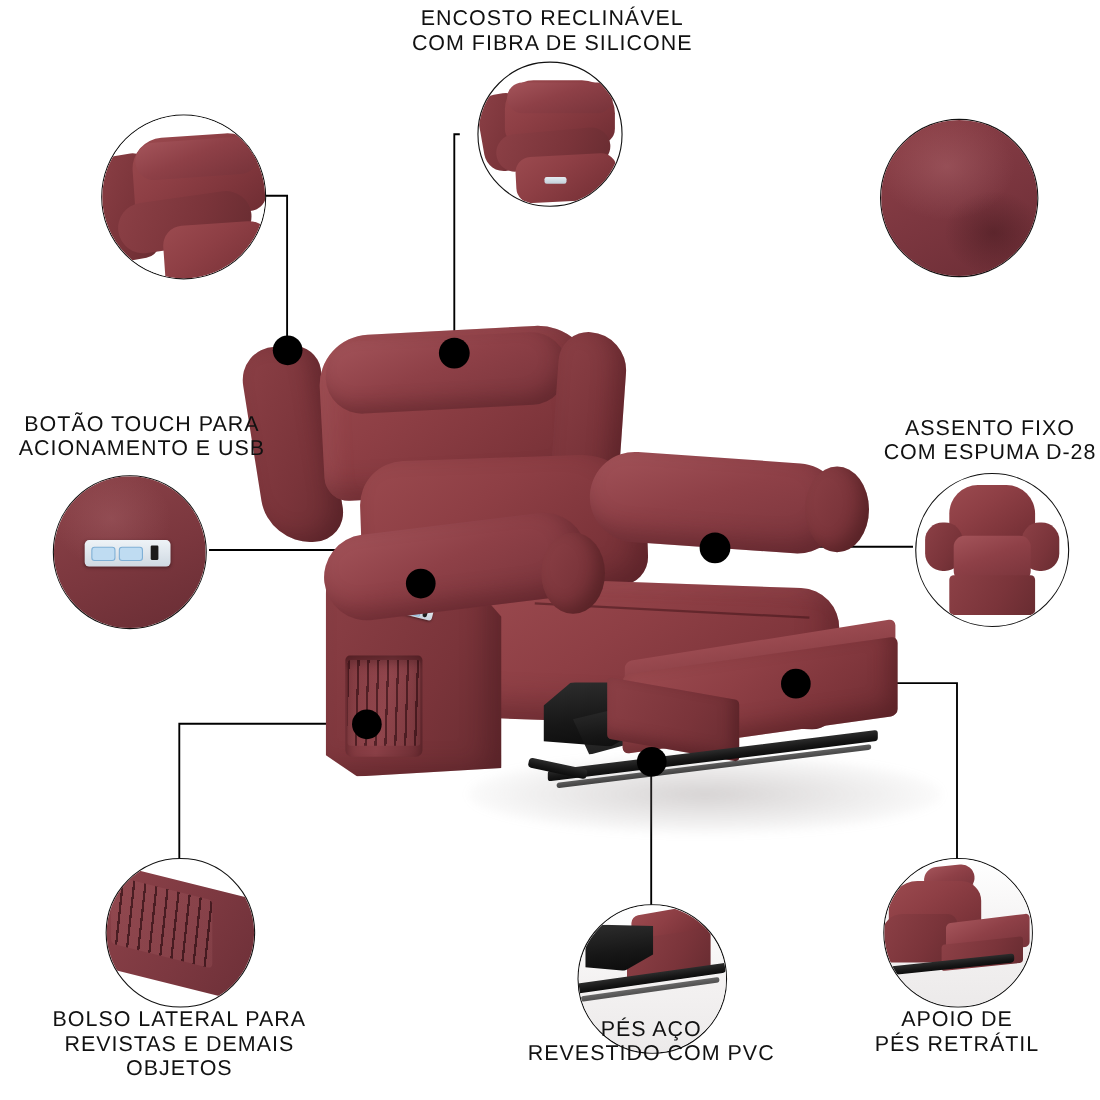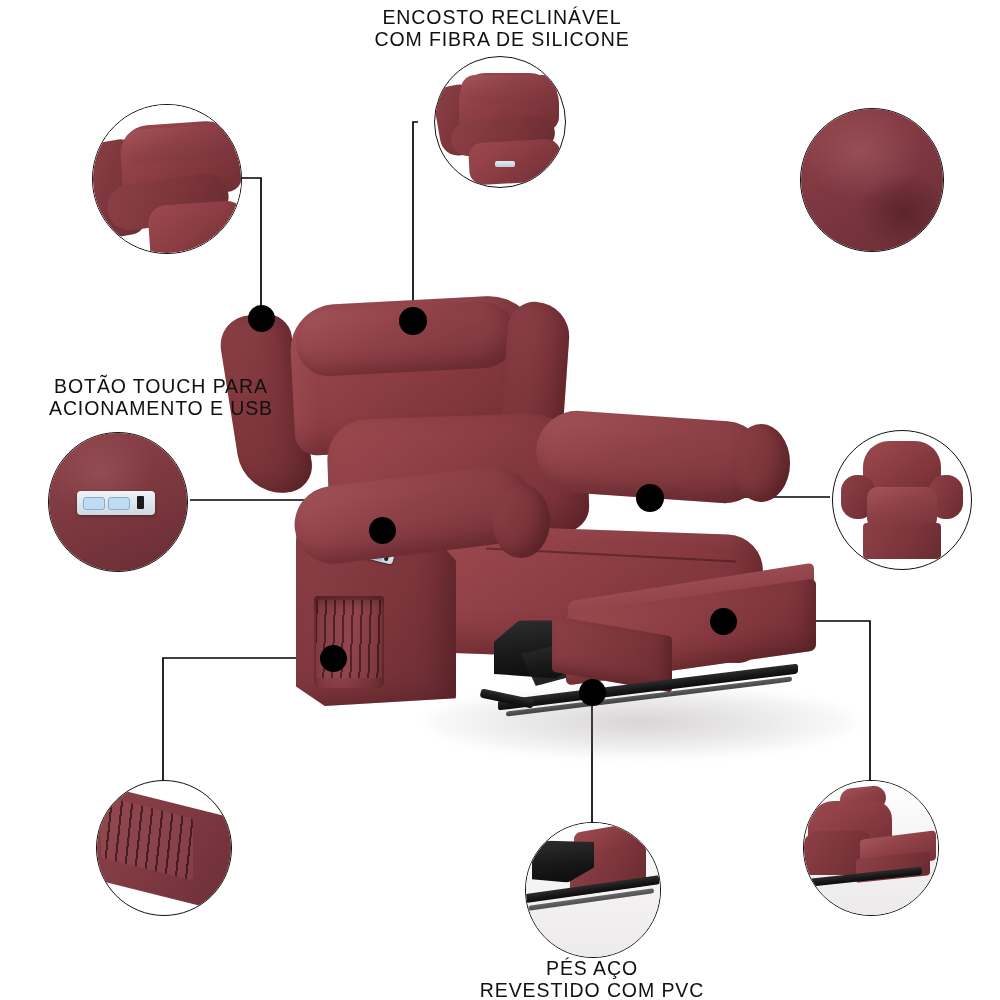--- a/index.html
+++ b/index.html
@@ -206,77 +206,83 @@
       <div class="ip uph" style="left:34px;top:84px;width:92px;height:42px;border-radius:14px;transform:rotate(-3deg);"></div>
       <div class="ip" style="left:60px;top:104px;width:20px;height:6px;border-radius:2px;background:linear-gradient(180deg,#e4ecf2,#c3cfd9);"></div>
     </div>
   </div>
   <div class="dot" style="left:399px;top:307px;width:28px;height:28px;"></div>
 
   <div class="inset" style="left:800px;top:108px;width:142px;height:142px;">
     <div class="swatch"></div>
   </div>
 
-  <div class="label" style="left:0px;top:375px;width:258px;padding-left:32px;">BOTÃO TOUCH PARA
+  <div class="label" style="left:0px;top:375px;width:258px;">BOTÃO TOUCH PARA
 ACIONAMENTO E USB</div>
   <div class="inset" style="left:48px;top:432px;width:138px;height:138px;">
     <div class="art" style="background:
         radial-gradient(ellipse 60% 50% at 38% 28%,rgba(186,118,124,.28),rgba(0,0,0,0) 65%),
         linear-gradient(155deg,#8c4349 0%,#7b373e 55%,#682d34 100%);">
       <div class="ip" style="left:28px;top:58px;width:78px;height:24px;border-radius:4px;
            background:linear-gradient(180deg,#eef3f7 0%,#cfd9e2 100%);box-shadow:0 1px 3px rgba(0,0,0,.35);">
         <span style="position:absolute;left:6px;top:6px;width:20px;height:11px;border-radius:3px;background:#bfdcf2;border:1.5px solid #7fb0d6;display:block;"></span>
         <span style="position:absolute;left:31px;top:6px;width:20px;height:11px;border-radius:3px;background:#bfdcf2;border:1.5px solid #7fb0d6;display:block;"></span>
         <span style="position:absolute;left:60px;top:5px;width:7px;height:13px;border-radius:1px;background:#1b1b1b;display:block;"></span>
       </div>
     </div>
   </div>
   <div class="dot" style="left:369px;top:517px;width:27px;height:27px;"></div>
 
+  <div class="label" style="left:800px;top:378px;width:200px;">ASSENTO FIXO
+COM ESPUMA D-28</div>
   <div class="inset" style="left:832px;top:430px;width:138px;height:138px;">
     <div class="art">
       <div class="ip uph" style="left:30px;top:10px;width:78px;height:52px;border-radius:26px 26px 8px 8px;"></div>
       <div class="ip uph3" style="left:8px;top:44px;width:34px;height:44px;border-radius:16px;"></div>
       <div class="ip uph3" style="left:96px;top:44px;width:34px;height:44px;border-radius:16px;"></div>
       <div class="ip uph2" style="left:34px;top:56px;width:70px;height:42px;border-radius:10px;"></div>
       <div class="ip uph3" style="left:30px;top:92px;width:78px;height:36px;border-radius:4px;"></div>
     </div>
   </div>
   <div class="dot" style="left:636px;top:484px;width:28px;height:28px;"></div>
 
   <div class="inset" style="left:96px;top:780px;width:134px;height:134px;">
     <div class="art">
       <div class="ip" style="left:-6px;top:20px;width:148px;height:96px;transform:skewY(14deg);
            background:linear-gradient(120deg,#8d434a 0%,#7c3840 55%,#6a2e36 100%);border-radius:6px;"></div>
       <div class="ip" style="left:4px;top:26px;width:92px;height:62px;transform:skewY(14deg);
            background:repeating-linear-gradient(96deg,rgba(38,10,14,.62) 0 2px,rgba(172,98,104,.22) 2px 10px);
            border-radius:4px;"></div>
     </div>
   </div>
+  <div class="label" style="left:12px;top:916px;width:302px;">BOLSO LATERAL PARA
+REVISTAS E DEMAIS OBJETOS</div>
   <div class="dot" style="left:320px;top:645px;width:27px;height:27px;"></div>
 
   <div class="inset" style="left:525px;top:822px;width:134px;height:134px;">
     <div class="art floor">
       <div class="ip uph" style="left:48px;top:4px;width:70px;height:30px;border-radius:6px;transform:skewY(-10deg);"></div>
       <div class="ip uph3" style="left:44px;top:26px;width:76px;height:42px;border-radius:4px;transform:skewY(-8deg);"></div>
       <div class="ip steel" style="left:6px;top:16px;width:62px;height:44px;transform:skewY(-6deg);
            clip-path:polygon(0 26%,24% 0,100% 14%,100% 72%,58% 100%,0 84%);"></div>
       <div class="ip steel" style="left:-6px;top:62px;width:140px;height:9px;transform:skewY(-8deg);border-radius:3px;"></div>
       <div class="ip steel" style="left:2px;top:74px;width:126px;height:5px;transform:skewY(-8deg);border-radius:3px;opacity:.7;"></div>
     </div>
   </div>
-  <div class="label" style="left:446px;top:925px;width:292px;margin-top:32px;">PÉS AÇO
+  <div class="label" style="left:446px;top:925px;width:292px;">PÉS AÇO
 REVESTIDO COM PVC</div>
   <div class="dot" style="left:579px;top:679px;width:27px;height:27px;"></div>
 
   <div class="inset" style="left:803px;top:780px;width:134px;height:134px;">
     <div class="art floor">
       <div class="ip uph2" style="left:36px;top:6px;width:46px;height:24px;border-radius:14px;transform:rotate(-6deg);"></div>
       <div class="ip uph" style="left:4px;top:20px;width:84px;height:54px;border-radius:26px 18px 8px 10px;"></div>
       <div class="ip uph3" style="left:-2px;top:50px;width:68px;height:44px;border-radius:18px 8px 6px 8px;"></div>
       <div class="ip uph2" style="left:56px;top:54px;width:76px;height:30px;border-radius:4px;transform:skewY(-7deg);"></div>
       <div class="ip uph3" style="left:52px;top:74px;width:74px;height:24px;border-radius:3px;transform:skewY(-6deg);"></div>
       <div class="ip steel" style="left:0px;top:92px;width:118px;height:8px;transform:skewY(-6deg);border-radius:3px;"></div>
     </div>
   </div>
+  <div class="label" style="left:760px;top:916px;width:220px;">APOIO DE
+PÉS RETRÁTIL</div>
   <div class="dot" style="left:710px;top:608px;width:27px;height:27px;"></div>
 
 </div>
 
 </body></html>

